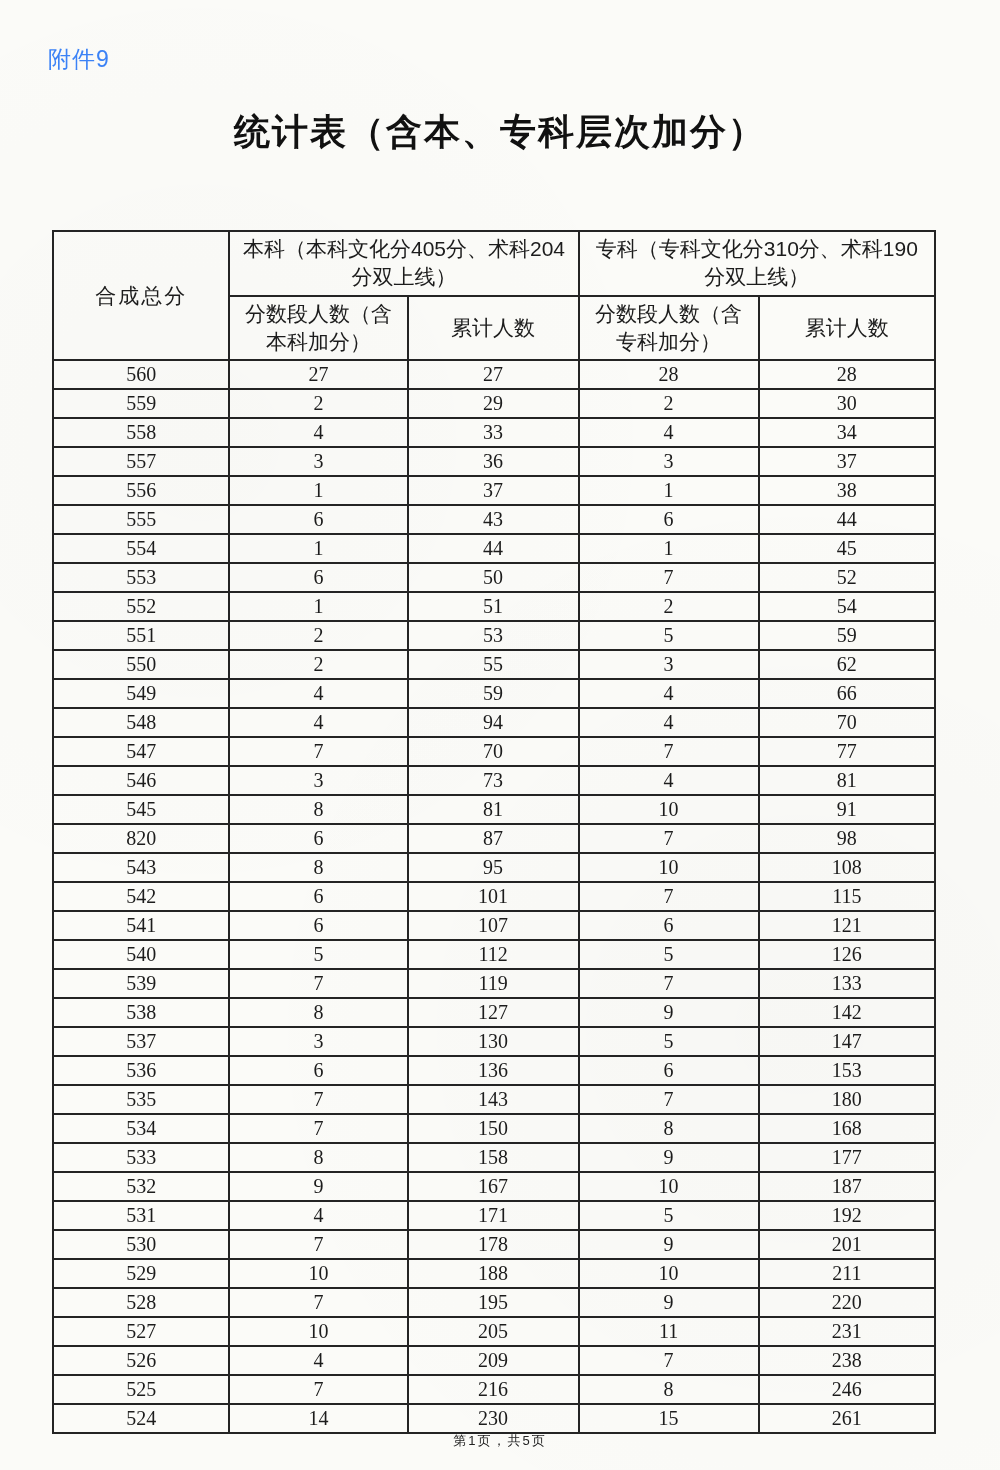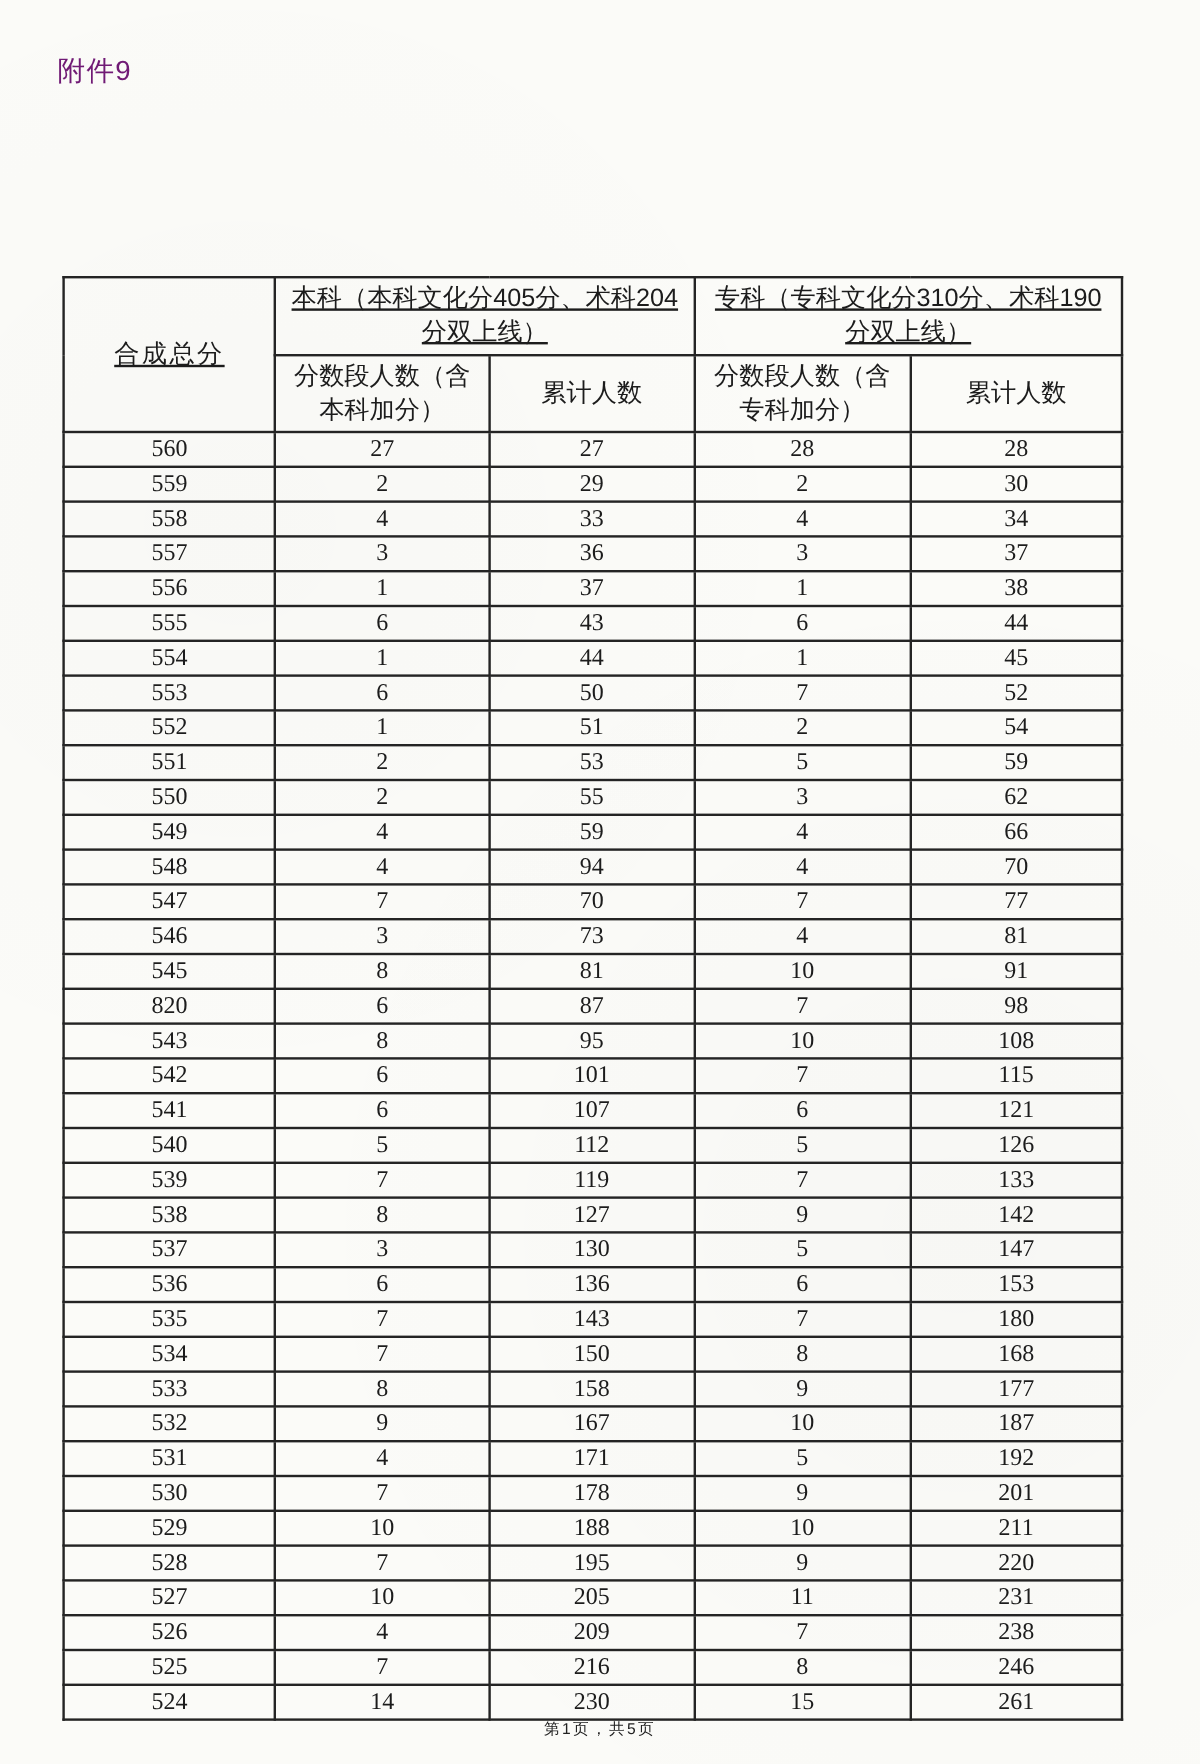--- a/index.html
+++ b/index.html
@@ -22,21 +22,21 @@
       radial-gradient(circle at 20% 30%, rgba(0,0,0,0.012), transparent 40%),
       radial-gradient(circle at 80% 70%, rgba(0,0,0,0.015), transparent 45%);
     pointer-events: none;
   }
   .attachment-label {
     position: absolute;
     top: 44px;
     left: 48px;
     font-size: 23px;
     letter-spacing: 1px;
-    color: #701a75;
+    color: #3b82f6;
     font-family: "Liberation Sans", "DejaVu Sans", sans-serif;
   }
   .doc-title {
     position: absolute;
     top: 106px;
     left: 0;
     width: 100%;
     text-align: center;
     font-weight: bold;
     font-size: 36px;
@@ -68,21 +68,20 @@
     line-height: 1.35;
     padding: 3px 8px;
     font-family: "Liberation Sans", "DejaVu Sans", sans-serif;
   }
   th.score-col-header {
     font-size: 22px;
     letter-spacing: 2px;
   }
   tr.group-header-row th {
     height: 56px;
-    text-decoration: underline;
   }
   tr.sub-header-row th {
     height: 52px;
   }
   table.score-table tbody td {
     height: 27px;
     font-size: 20px;
     font-family: "Liberation Serif", "DejaVu Serif", serif;
   }
   .page-footer {
@@ -98,20 +97,21 @@
   }
 </style>
 </head>
 <body>
 
 <div class="paper-noise"></div>
 
 <div class="attachment-label">附件9</div>
 
 <div class="doc-title">
+  <div>统计表（含本、专科层次加分）</div>
 </div>
 
 <table class="score-table">
   <colgroup>
     <col style="width:20.0%">
     <col style="width:20.2%">
     <col style="width:19.4%">
     <col style="width:20.4%">
     <col style="width:20.0%">
   </colgroup>

